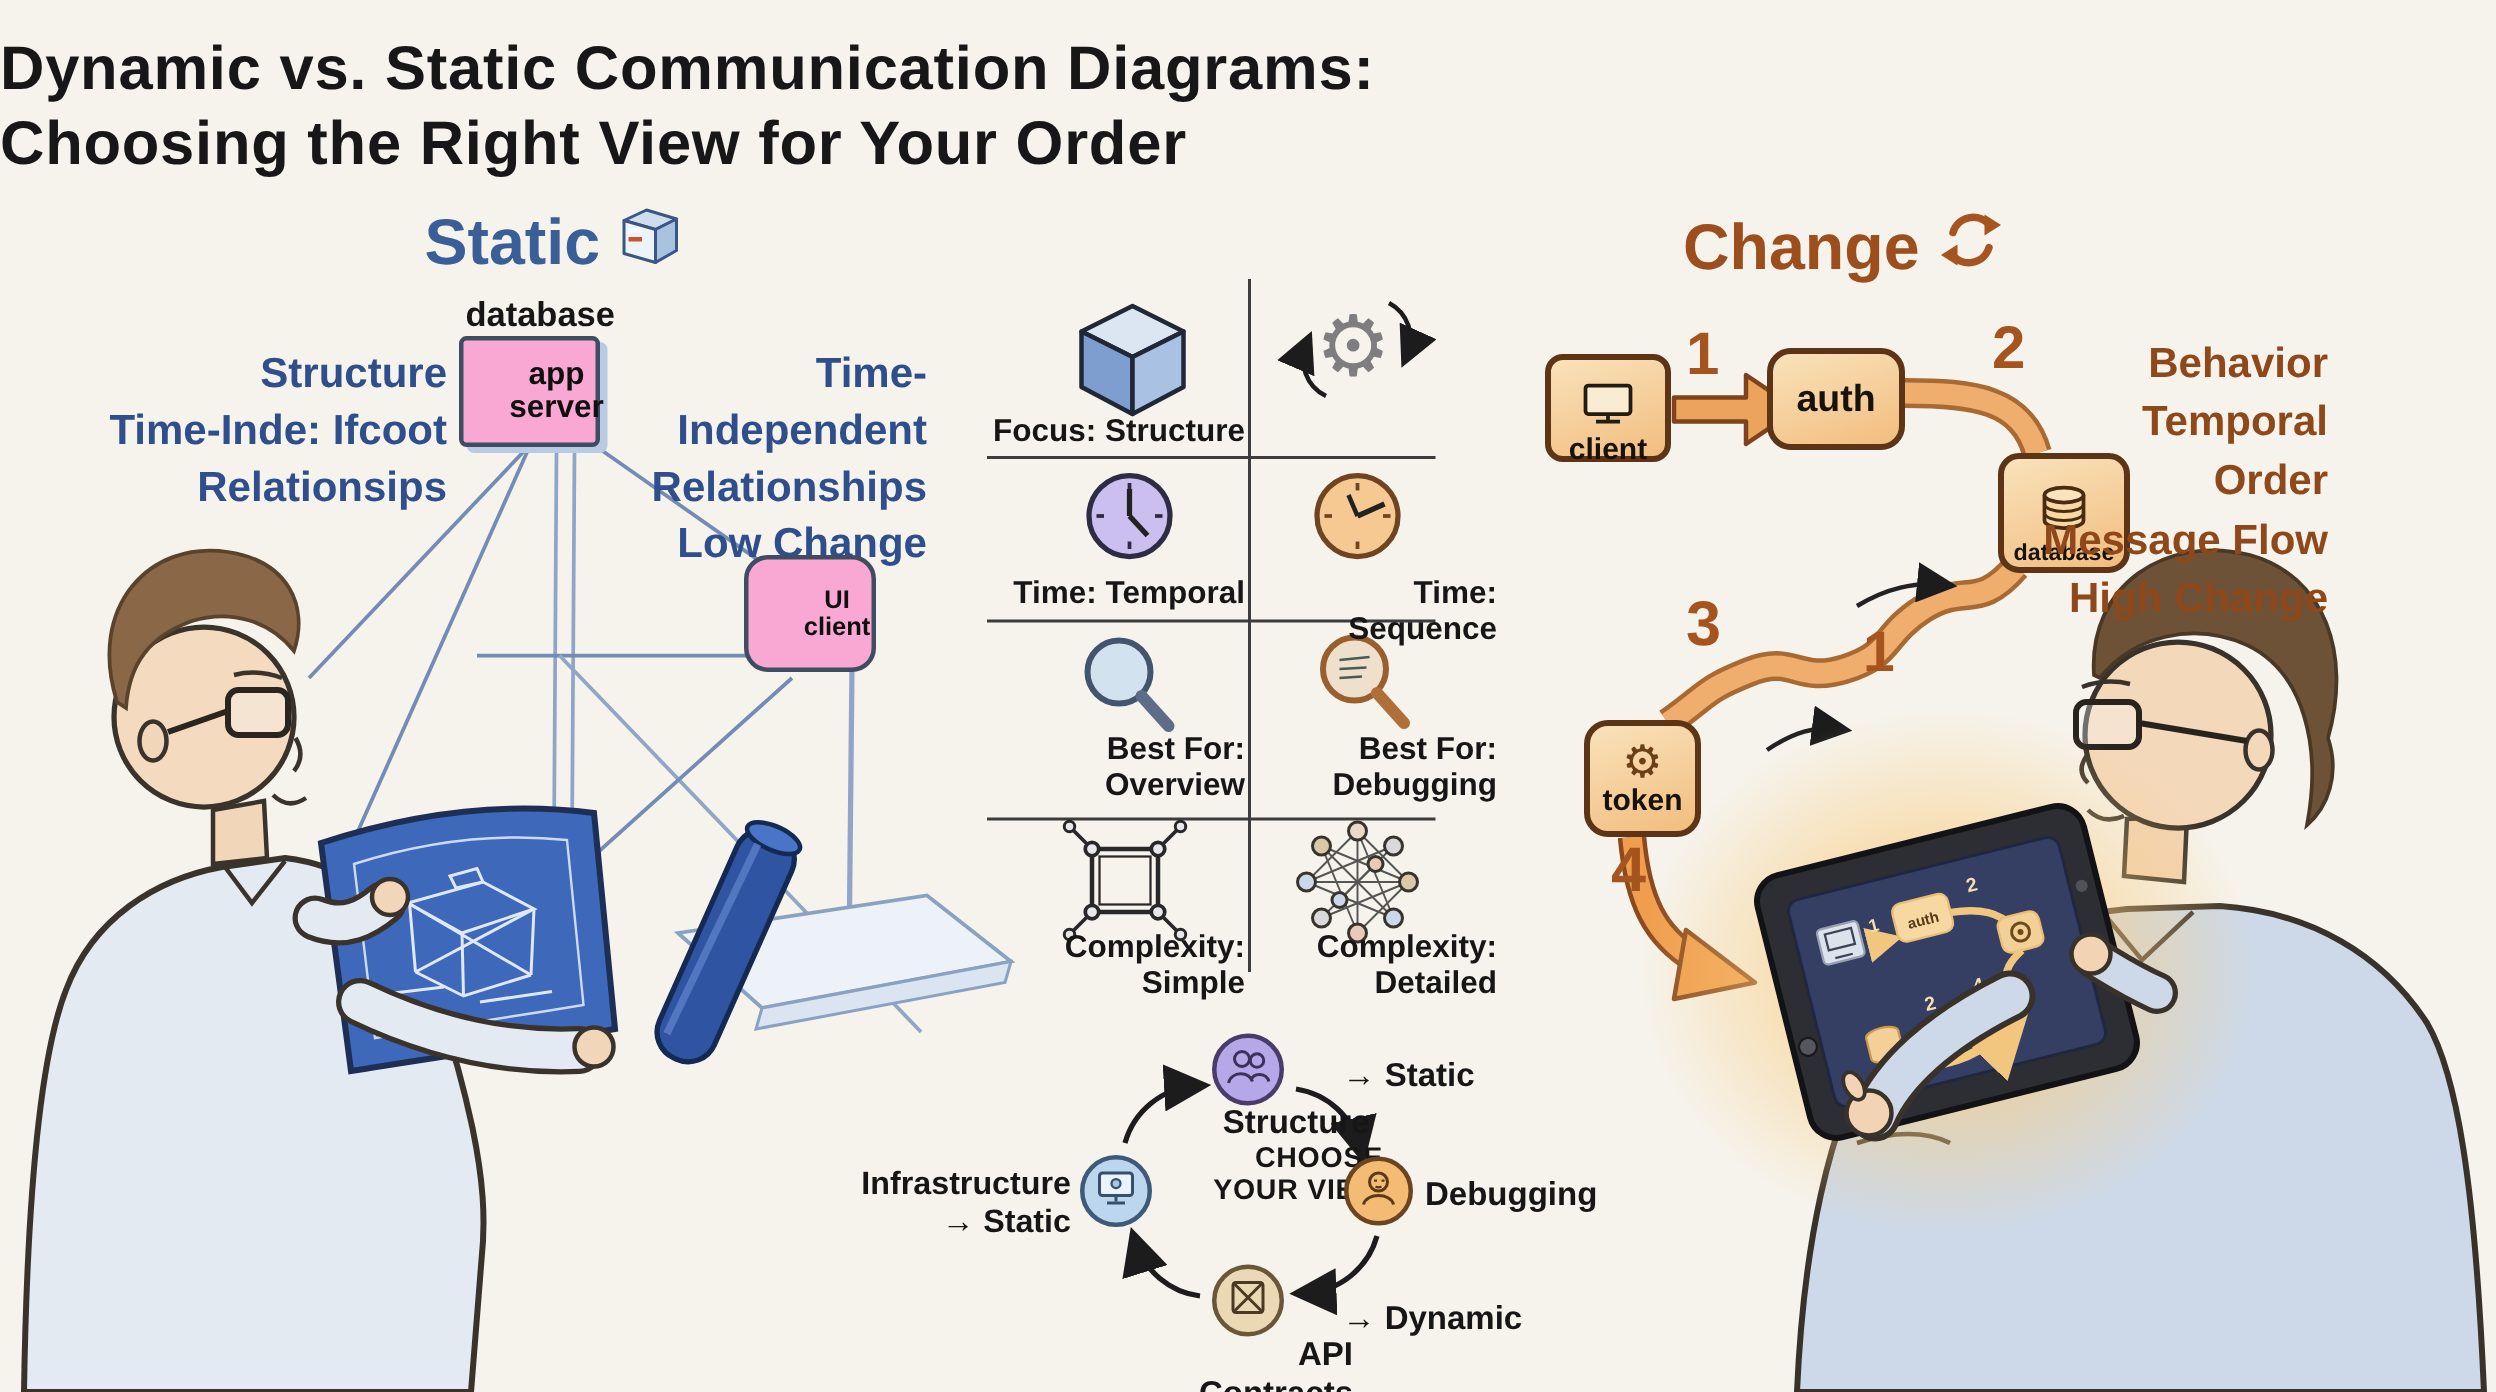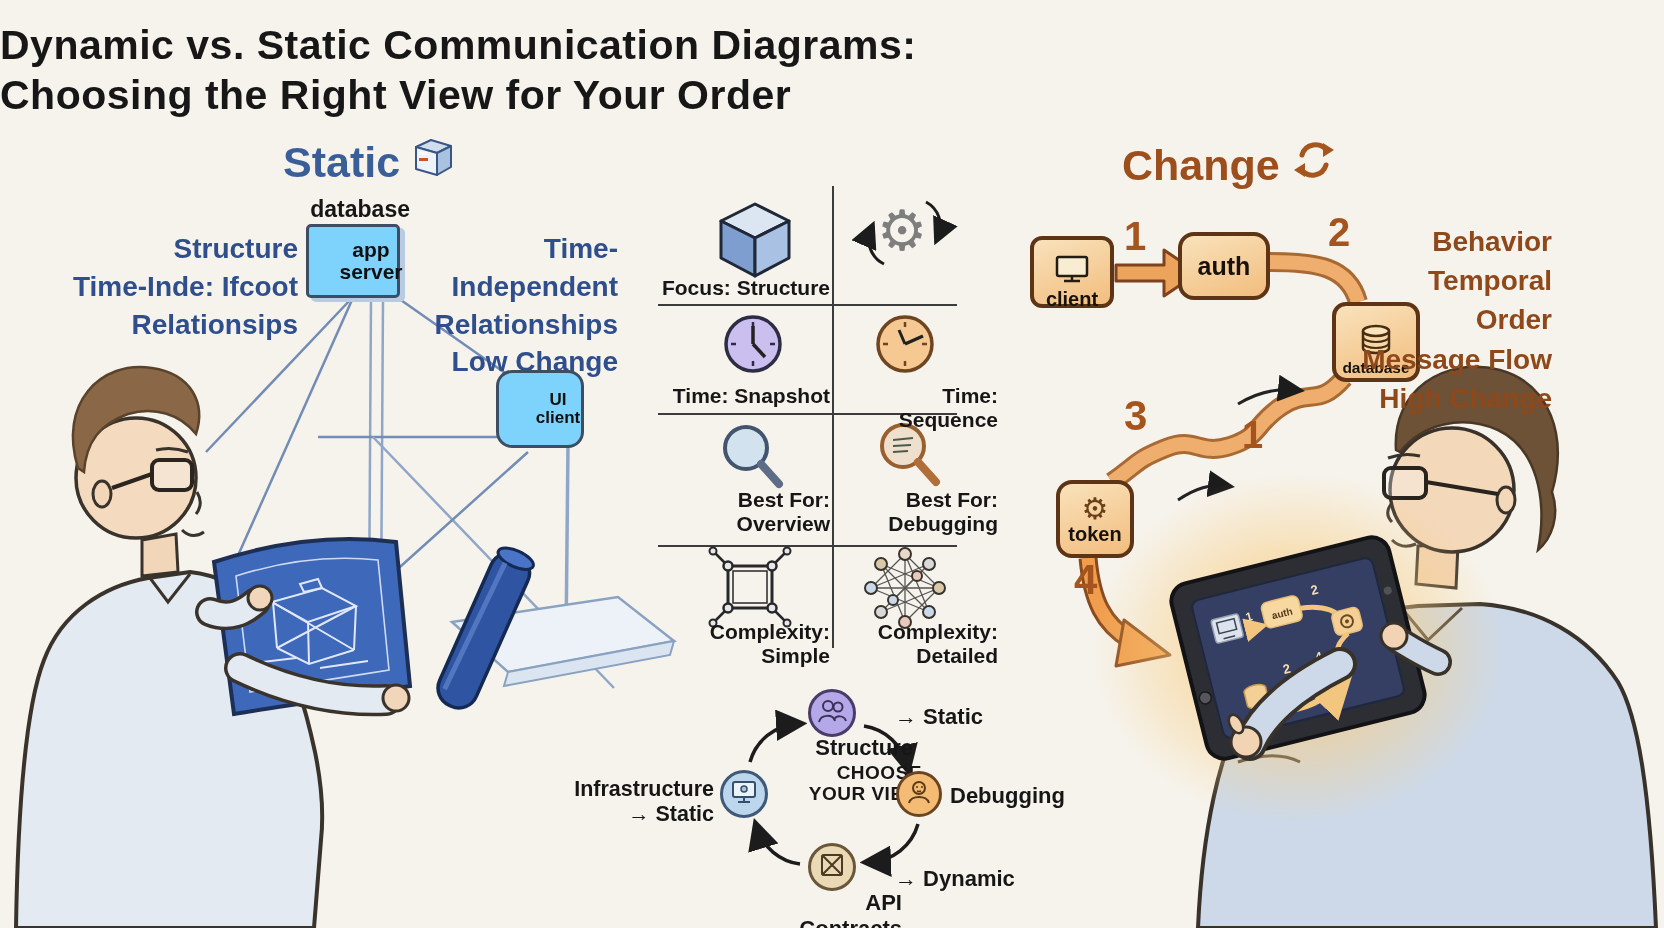--- a/index.html
+++ b/index.html
@@ -4,21 +4,21 @@
 <style>
   html,body{margin:0;padding:0;}
   body{font-family:"Liberation Sans",sans-serif;background:#e9e6de;}
   .canvas{position:relative;width:1664px;height:928px;background:#f6f3ec;overflow:hidden;}
   svg.layer{position:absolute;left:0;top:0;z-index:1;}
   .txt{position:absolute;z-index:2;font-weight:bold;white-space:pre-line;text-align:right;color:#161616;}
   .title-line{left:0;width:1586px;text-align:left;font-size:41px;color:#171717;letter-spacing:.5px;}
   .heading{display:flex;align-items:center;gap:10px;font-size:43px;white-space:nowrap;}
   .note{font-size:28px;line-height:1.35;}
   .node{position:absolute;z-index:2;display:flex;flex-direction:column;align-items:center;justify-content:center;font-weight:bold;white-space:pre-line;text-align:center;line-height:1.05;box-sizing:border-box;}
-  .static-node{background:#7dd3fc;border:3.5px solid #3f4d63;color:#101010;padding-left:36px;}
+  .static-node{background:#f9a8d4;border:3.5px solid #3f4d63;color:#101010;padding-left:36px;}
   .dyn-node{background:linear-gradient(160deg,#f9e2bb,#f2bd7e);border:4px solid #5d3415;color:#17120c;}
   .num{position:absolute;z-index:2;font-weight:bold;color:#a5541e;}
   .cmp{font-size:21px;line-height:1.12;}
   .cycle-node{position:absolute;z-index:2;border-radius:50%;display:flex;align-items:center;justify-content:center;box-sizing:border-box;}
   .cyc-lbl{font-size:22px;}
   .gear-glyph{position:absolute;z-index:2;color:#7e7e7e;font-weight:normal;}
 </style>
 </head>
 <body>
 
@@ -300,21 +300,21 @@
 <div class="txt note" style="left:408px;top:230px;width:210px;color:#2e4e8c;">Time-Independent
 Relationships
 Low Change</div>
 <div class="txt" style="left:300px;top:196px;width:110px;font-size:23px;">database</div>
 <div class="node static-node" style="left:306px;top:224px;width:94px;height:74px;border-radius:5px;font-size:21px;box-shadow:5px 4px 0 #b9cbe2;">app
 server</div>
 <div class="node static-node" style="left:496px;top:370px;width:88px;height:78px;border-radius:16px;font-size:17px;">UI
 client</div>
 
 <div class="txt cmp" style="left:660px;top:276px;width:170px;">Focus: Structure</div>
-<div class="txt cmp" style="left:660px;top:384px;width:170px;">Time: Snapshot</div>
+<div class="txt cmp" style="left:660px;top:384px;width:170px;">Time: Temporal</div>
 <div class="txt cmp" style="left:838px;top:384px;width:160px;">Time: Sequence</div>
 <div class="txt cmp" style="left:660px;top:488px;width:170px;">Best For:
 Overview</div>
 <div class="txt cmp" style="left:838px;top:488px;width:160px;">Best For:
 Debugging</div>
 <div class="txt cmp" style="left:660px;top:620px;width:170px;">Complexity:
 Simple</div>
 <div class="txt cmp" style="left:838px;top:620px;width:160px;">Complexity:
 Detailed</div>
 <div class="gear-glyph" style="left:877px;top:198px;font-size:56px;">⚙</div>

